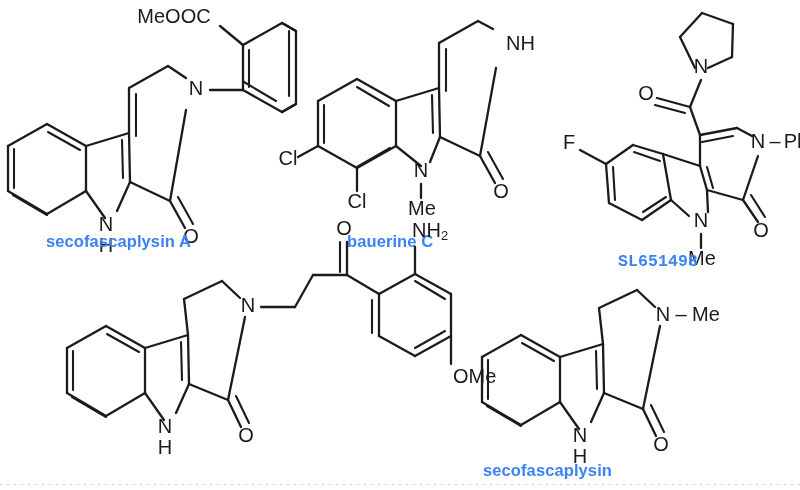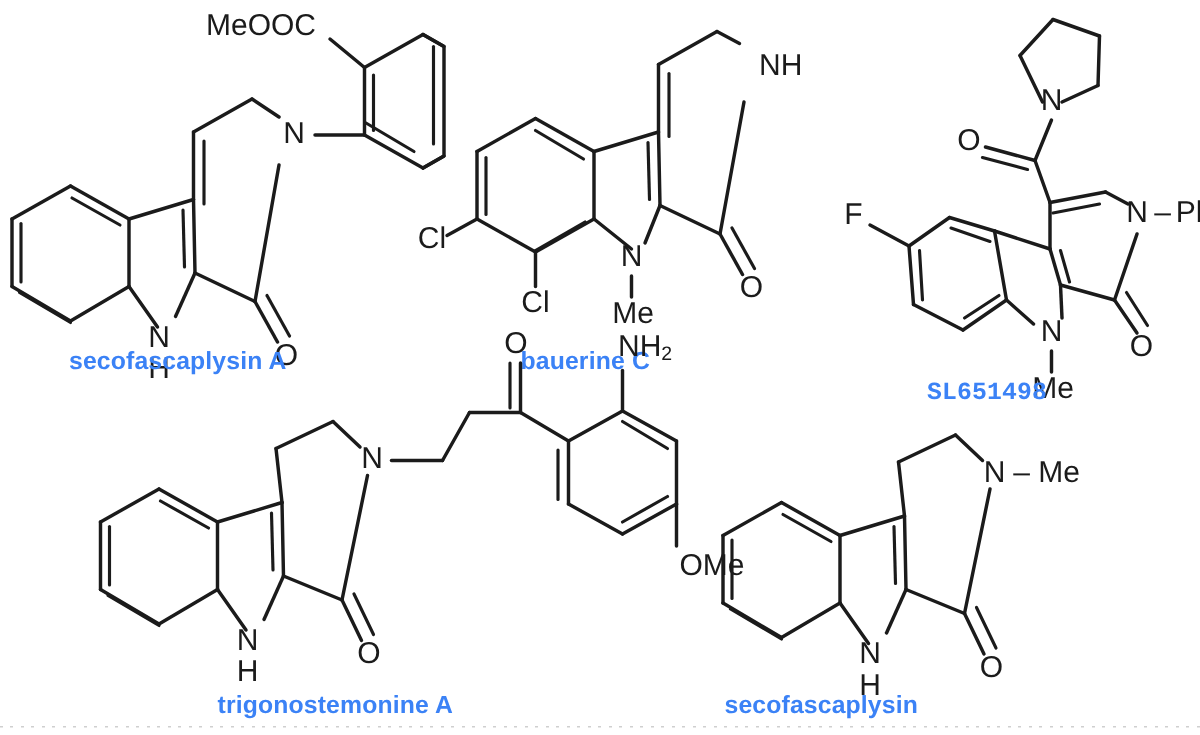--- a/index.html
+++ b/index.html
@@ -316,21 +316,20 @@
       <g>
         <path class="bond" d="M360,-6 L360,-33"></path>
       </g>
       <text class="atom" x="357" y="-48" style="text-anchor:start;"><tspan>NH</tspan><tspan class="atom-sub" dy="5">2</tspan></text>
       <g>
         <path class="bond" d="M396,56 L396,84"></path>
       </g>
       <text class="atom" x="398" y="98" style="text-anchor:start;">OMe</text>
     </svg>
   </div>
-  <div class="caption" style="left:145px; top:461px;">trigonostemonine A</div>
 
   <div class="struct" style="left:470px; top:310px;">
     <svg width="250" height="160" viewBox="0 0 250 160">
       <g>
         <path class="bond" d="M12,47 L12,92"></path>
         <path class="bond-inner" d="M18,50 L18,89"></path>
         <path class="bond" d="M12,47 L51,25"></path>
         <path class="bond" d="M12,92 L51,115"></path>
         <path class="bond-inner" d="M17,96 L51,116"></path>
         <path class="bond" d="M51,25 L90,47"></path>

